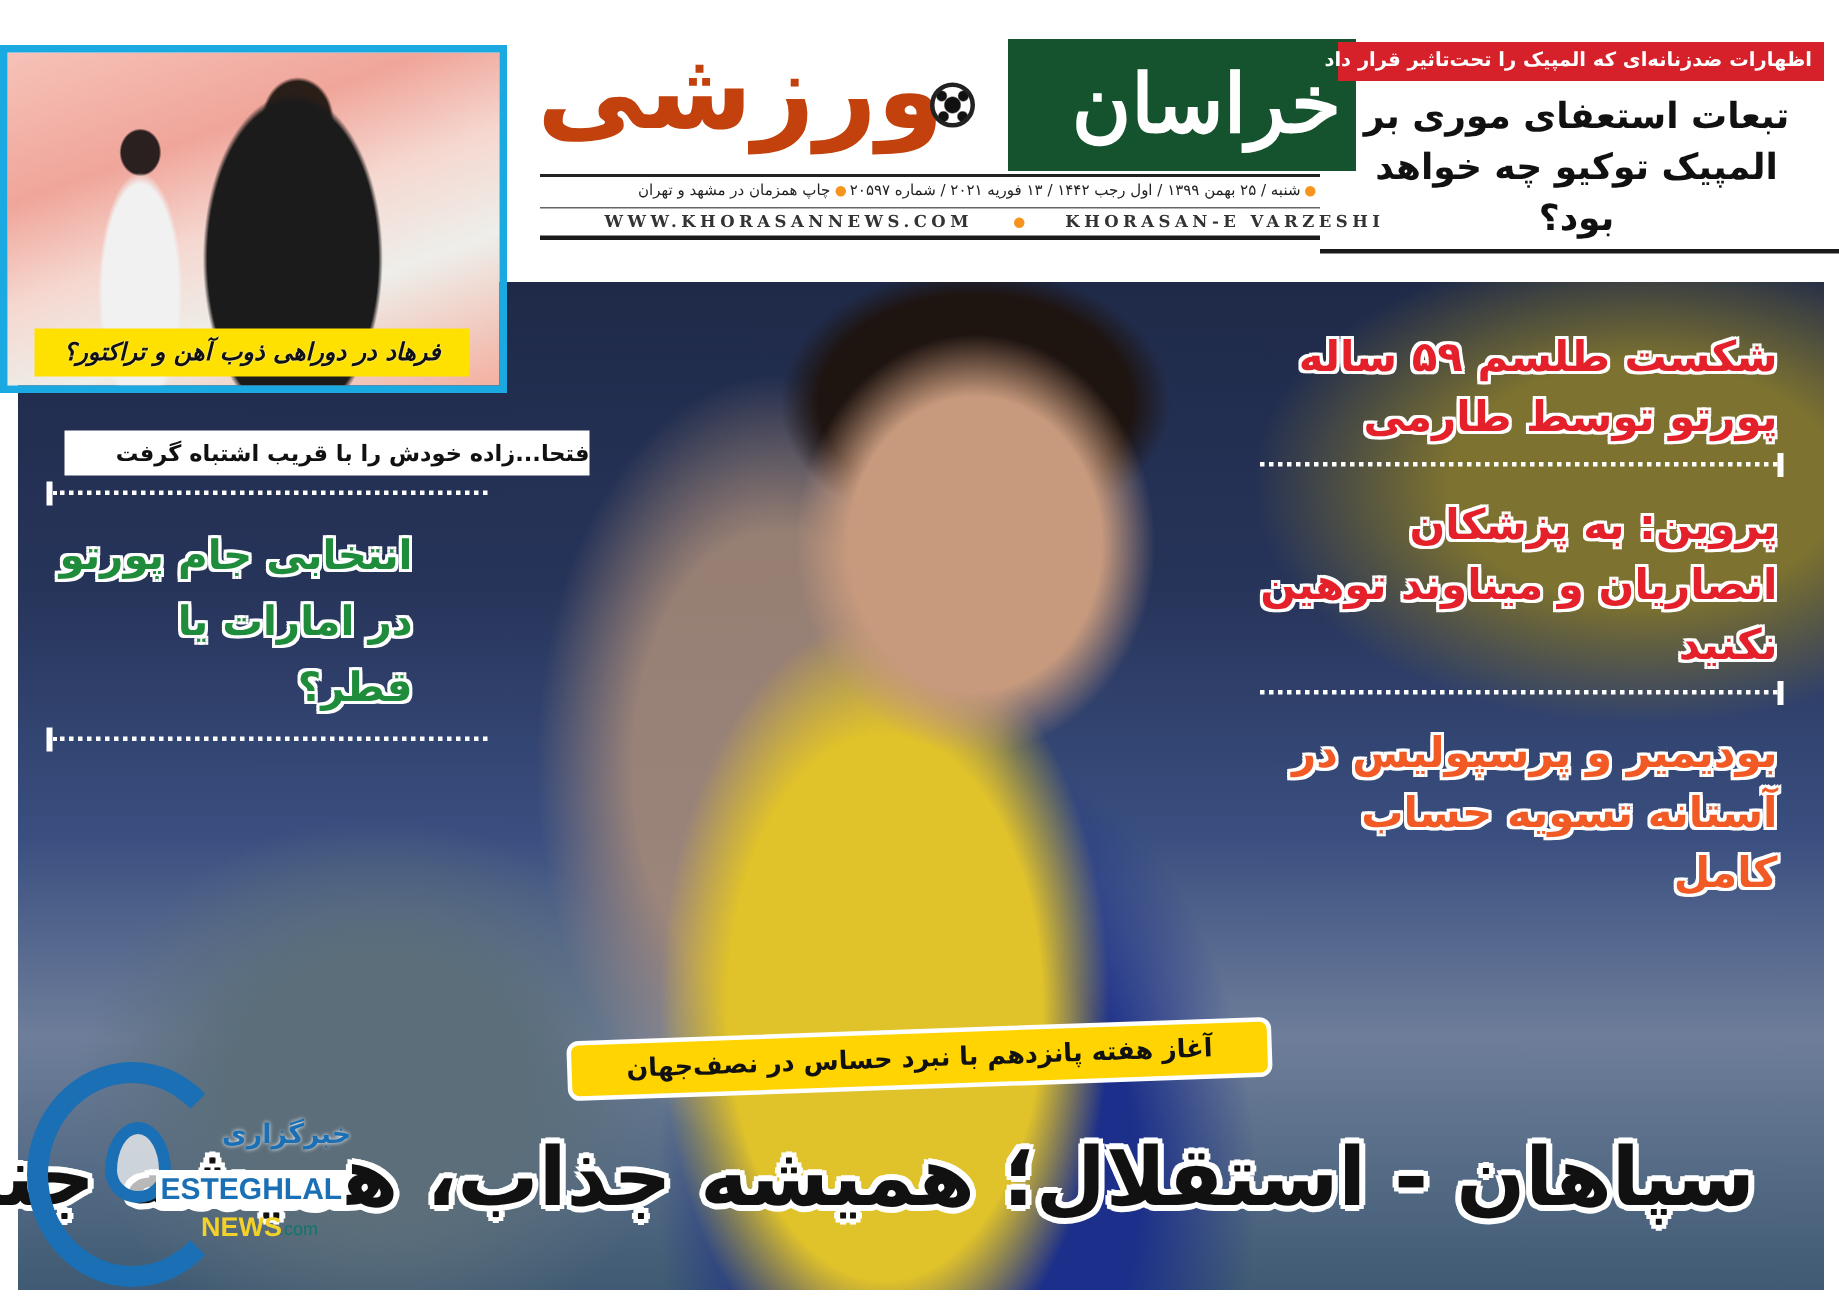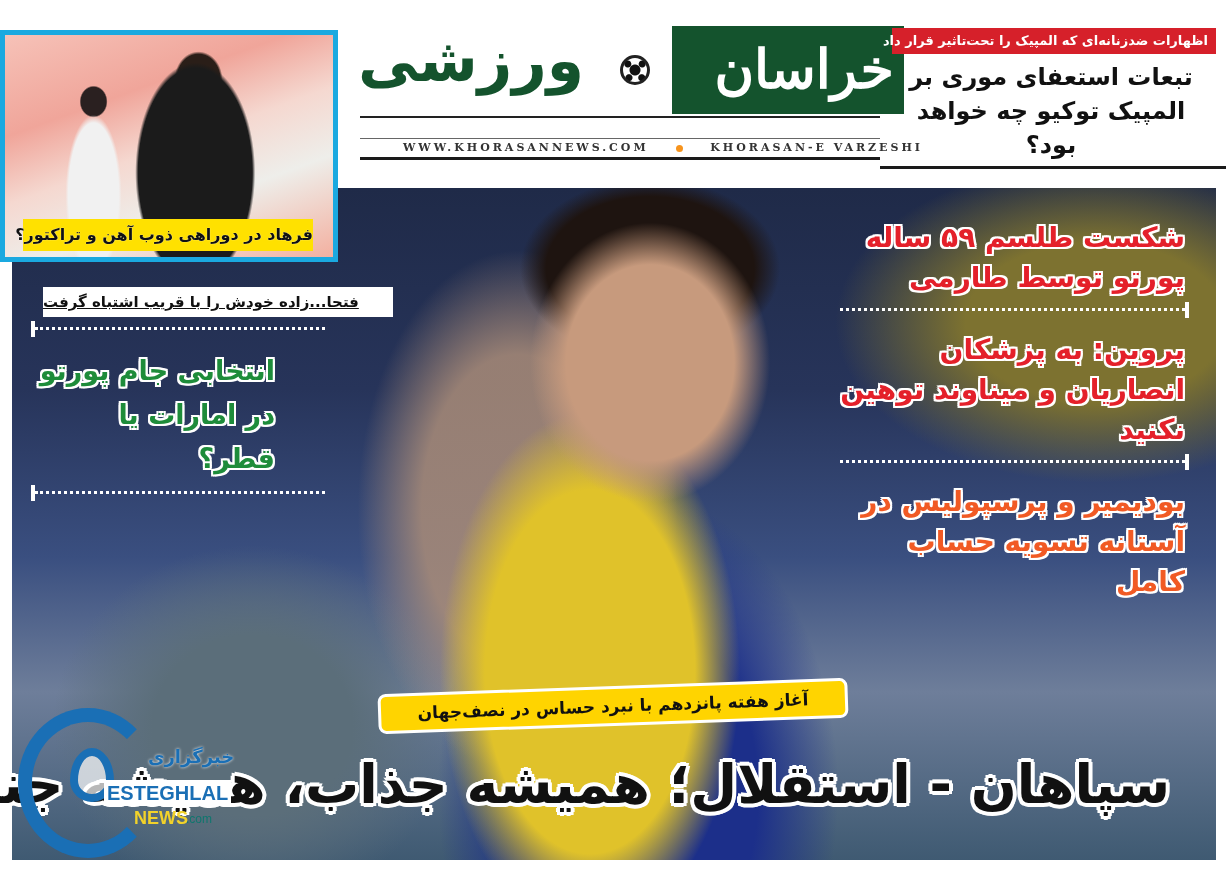--- a/index.html
+++ b/index.html
@@ -4,21 +4,21 @@
   <style>
     * { box-sizing: border-box; margin: 0; padding: 0; }
     html, body { width: 1226px; height: 870px; background: #ffffff; overflow: hidden; }
     body { position: relative; font-family: "DejaVu Sans", sans-serif; }
 
     
     .masthead { position: absolute; left: 350px; top: 0; width: 530px; height: 165px; }
     .logo-red { position: absolute; left: 322px; top: 26px; width: 232px; height: 88px; background: #14532d; }
     .logo-red-text { position: absolute; right: 10px; top: 8px; color: #fff; font-size: 54px; font-weight: bold; font-family: "DejaVu Serif", serif; direction: rtl; line-height: 70px; }
     .logo-orange { position: absolute; left: 8px; top: 2px; width: 320px; height: 112px; }
-    .logo-orange-text { position: absolute; left: 0; top: 8px; color: #14532d; font-size: 60px; font-weight: bold; direction: rtl; line-height: 100px; letter-spacing: -4px; }
+    .logo-orange-text { position: absolute; left: 0; top: 8px; color: #c2410c; font-size: 72px; font-weight: bold; direction: rtl; line-height: 100px; letter-spacing: -4px; }
     .logo-ball { position: absolute; left: 270px; top: 55px; width: 30px; height: 30px; border-radius: 50%; background: #fff; border: 3px solid #222;
       background-image: radial-gradient(circle at 50% 50%, #111 0 5px, transparent 6px), radial-gradient(circle at 20% 25%, #111 0 3px, transparent 4px), radial-gradient(circle at 80% 25%, #111 0 3px, transparent 4px), radial-gradient(circle at 25% 82%, #111 0 3px, transparent 4px), radial-gradient(circle at 78% 82%, #111 0 3px, transparent 4px); }
     .logo-rule-top { position: absolute; left: 10px; top: 116px; width: 520px; height: 2px; background: #222; }
     .dateline { position: absolute; left: 10px; top: 120px; width: 520px; height: 16px; font-size: 10px; color: #222; direction: rtl; text-align: right; line-height: 16px; white-space: nowrap; }
     .dot { display: inline-block; width: 7px; height: 7px; border-radius: 50%; background: #f7941d; vertical-align: middle; margin: 0 3px; }
     .logo-rule-mid { position: absolute; left: 10px; top: 138px; width: 520px; height: 1px; background: #666; }
     .siteline { position: absolute; left: 10px; top: 140px; width: 520px; height: 16px; font-family: "DejaVu Serif", serif; font-size: 11px; font-weight: bold; color: #333; letter-spacing: 3px; line-height: 16px; white-space: nowrap; display: flex; justify-content: space-between; align-items: center; margin-left: 43px; }
     .logo-rule-bot { position: absolute; left: 10px; top: 157px; width: 520px; height: 3px; background: #1a1a1a; }
 
     
@@ -27,21 +27,21 @@
     .tr-headline { color: #111; font-size: 24px; font-weight: bold; direction: rtl; text-align: center; line-height: 34px; margin-top: 6px; padding-right: 6px; }
     .tr-rule { position: absolute; left: 880px; top: 166px; width: 346px; height: 3px; background: #1a1a1a; }
 
     
     .inset { position: absolute; left: 0; top: 30px; width: 338px; height: 232px; border: 5px solid #1aa9e0; overflow: hidden;
       background:
         radial-gradient(ellipse 60px 110px at 58% 62%, #1b1b1b 0 95%, transparent 100%),
         radial-gradient(ellipse 24px 28px at 59% 20%, #2a1e18 0 90%, transparent 100%),
         radial-gradient(ellipse 28px 80px at 27% 72%, #f1f1f1 0 90%, transparent 100%),
         radial-gradient(ellipse 14px 16px at 27% 30%, #2a2020 0 90%, transparent 100%),
-        linear-gradient(160deg, #f6c2b8 0%, #f0a59a 30%, #f5d8d0 50%, #eeeeea 70%, #f3b0a0 100%); }
+        linear-gradient(160deg, #f6c2b8 0%, #f0a59a 30%, #f5d8d0 50%, #eeeeea 70%, #f3b0a0 100%); font-style: italic; }
     .inset-caption { position: absolute; left: 18px; bottom: 6px; width: 290px; height: 32px; background: #ffe100; color: #111; font-size: 16px; font-weight: bold; direction: rtl; text-align: center; line-height: 32px; white-space: nowrap; text-shadow: 0 0 1px #fff; }
 
     
     .main-photo { position: absolute; left: 12px; top: 188px; width: 1204px; height: 672px; overflow: hidden;
       background:
         radial-gradient(ellipse 120px 140px at 53% 26%, #c79a7d 0 70%, transparent 100%),
         radial-gradient(ellipse 130px 90px at 53% 12%, #1e1410 0 80%, transparent 100%),
         radial-gradient(ellipse 150px 260px at 48% 72%, #e0c22a 0 70%, transparent 100%),
         radial-gradient(ellipse 160px 260px at 42% 48%, rgba(170,140,120,0.85) 0 60%, transparent 100%),
         radial-gradient(ellipse 200px 300px at 52% 90%, #1c2f8a 0 60%, transparent 100%),
@@ -52,21 +52,21 @@
     
     .right-col { position: absolute; left: 840px; top: 218px; width: 345px; direction: rtl; text-align: right; }
     .r-headline { font-size: 28px; font-weight: bold; line-height: 40px; color: #e4202a;
       text-shadow: 2px 0 0 #fff, -2px 0 0 #fff, 0 2px 0 #fff, 0 -2px 0 #fff, 2px 2px 0 #fff, -2px -2px 0 #fff, 2px -2px 0 #fff, -2px 2px 0 #fff; }
     .r-headline.orange { color: #f15a24; }
     .sep-r { height: 10px; margin: 10px 0 12px 0; border-top: 3px dotted #fff; position: relative; }
     .sep-r::after { content: ""; position: absolute; right: -4px; top: -9px; width: 4px; height: 16px; background: #fff; }
 
     
     .left-col { position: absolute; left: 35px; top: 287px; width: 365px; }
-    .l-kicker { background: #fff; color: #111; font-size: 15px; font-weight: bold; direction: rtl; text-align: left; height: 30px; line-height: 30px; width: 350px; margin-left: 8px; white-space: nowrap; text-decoration: underline; }
+    .l-kicker { background: #fff; color: #111; font-size: 15px; font-weight: bold; direction: rtl; text-align: right; height: 30px; line-height: 30px; width: 350px; margin-left: 8px; white-space: nowrap; }
     .l-headline { font-size: 27px; font-weight: bold; line-height: 44px; direction: rtl; text-align: right; width: 240px; margin-left: 0; color: #ffffff;
       text-shadow: 0 0 3px #1a2a6c, 2px 2px 0 #1a2a6c, -2px -2px 0 #1a2a6c, 2px -2px 0 #1a2a6c, -2px 2px 0 #1a2a6c; }
     .l-headline.green { color: #1e8c3a;
       text-shadow: 2px 0 0 #fff, -2px 0 0 #fff, 0 2px 0 #fff, 0 -2px 0 #fff, 2px 2px 0 #fff, -2px -2px 0 #fff, 2px -2px 0 #fff, -2px 2px 0 #fff; }
     .sep-l { height: 10px; margin: 10px 0 12px 0; border-top: 3px dotted #fff; position: relative; width: 290px; }
     .sep-l::before { content: ""; position: absolute; left: -4px; top: -9px; width: 4px; height: 16px; background: #fff; }
 
     
     .bottom-kicker { position: absolute; left: 378px; top: 686px; width: 470px; height: 40px; background: #ffd400; border: 3px solid #fff; border-radius: 8px; transform: rotate(-2deg); color: #111; font-size: 17px; font-weight: bold; direction: rtl; text-align: center; line-height: 34px; white-space: nowrap; }
     .main-headline { position: absolute; left: 60px; top: 730px; width: 1110px; color: #111; font-size: 54px; font-weight: bold; direction: rtl; text-align: right; line-height: 110px; white-space: nowrap;
@@ -86,20 +86,23 @@
 
 <div class="masthead">
   <div class="logo-orange">
     <div class="logo-orange-text">ورزشی</div>
   </div>
   <div class="logo-ball"></div>
   <div class="logo-red">
     <div class="logo-red-text">خراسان</div>
   </div>
   <div class="logo-rule-top"></div>
+  <div class="dateline">
+    <span class="dot"></span><span>شنبه / ۲۵ بهمن ۱۳۹۹ / اول رجب ۱۴۴۲ / ۱۳ فوریه ۲۰۲۱ / شماره ۲۰۵۹۷</span><span class="dot"></span><span>چاپ همزمان در مشهد و تهران</span>
+  </div>
   <div class="logo-rule-mid"></div>
   <div class="siteline">
     <span>WWW.KHORASANNEWS.COM</span>
     <span class="dot"></span>
     <span>KHORASAN-E VARZESHI</span>
   </div>
   <div class="logo-rule-bot"></div>
 </div>
 
 <div class="tr-story">

